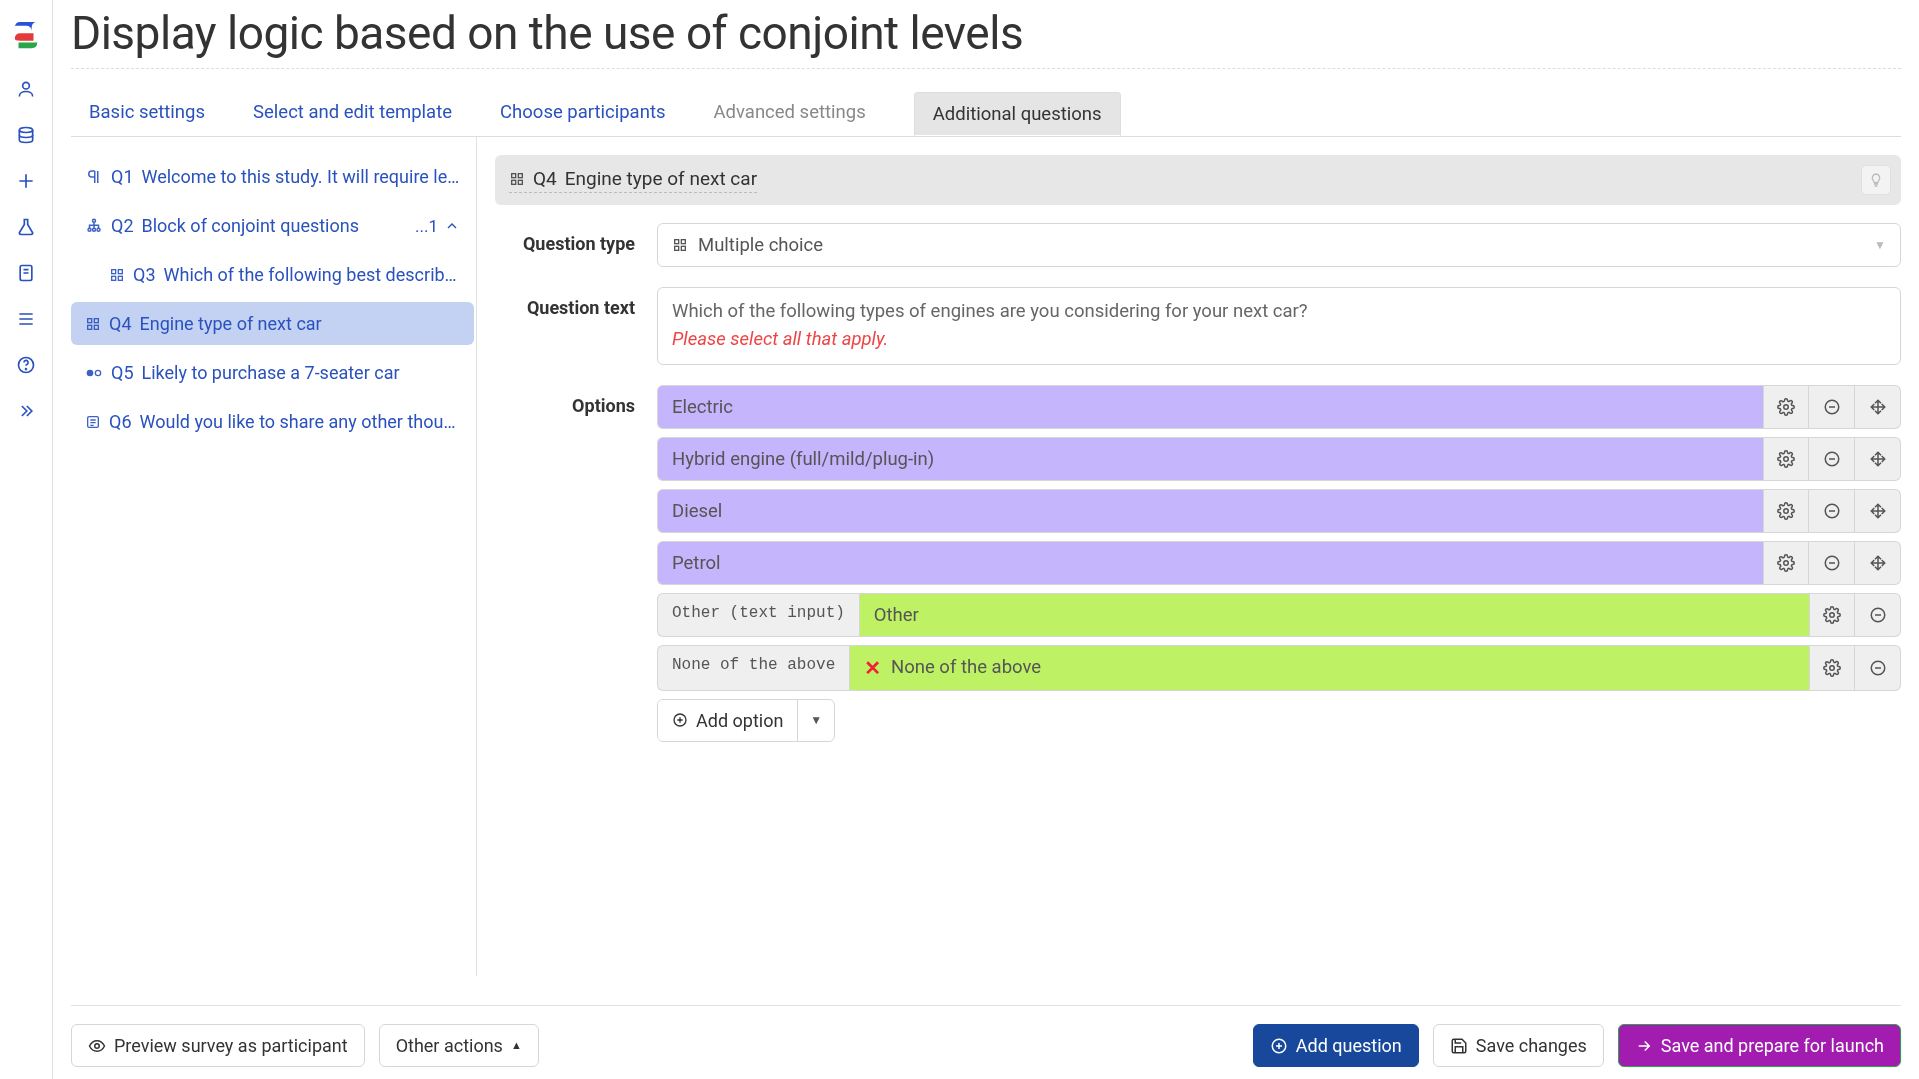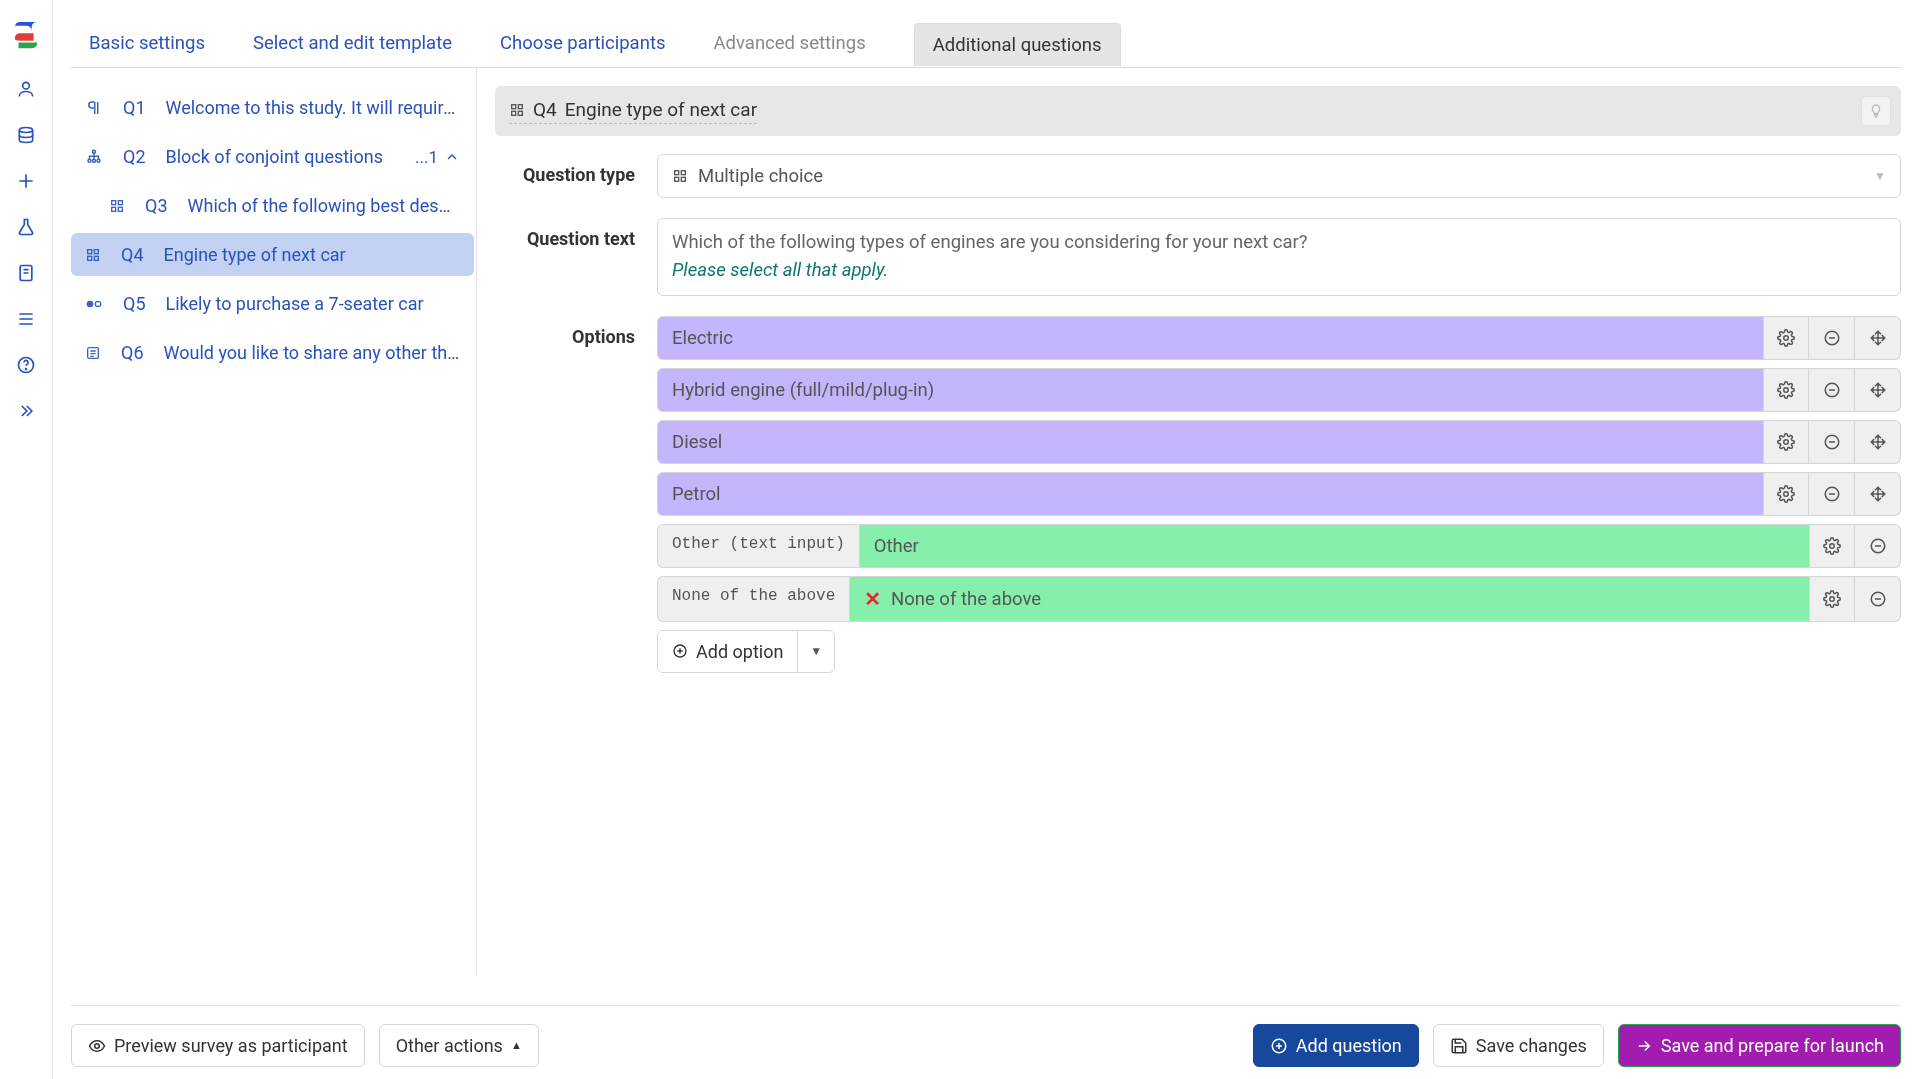--- a/index.html
+++ b/index.html
@@ -16,21 +16,21 @@
 
   .tabs { display: flex; gap: 48px; padding: 0; margin-top: 22px; border-bottom: 1px solid transparent; position: relative; }
   .tab { font-size: 18.5px; color: #2a52be; padding: 10px 0; cursor: pointer; }
   .tab.disabled { color: #888; cursor: default; }
   .tab.active-tab { color: #333; border: 1px solid #ddd; border-bottom: 1px solid #fff; border-radius: 4px 4px 0 0; padding: 10px 18px; position: relative; top: 1px; background: #e5e5e5; }
   .tabs-wrap { border-bottom: 1px solid #ddd; padding-left: 18px; }
 
   .workbench { flex: 1; display: flex; overflow: hidden; margin-top: 0; }
 
   .q-list { width: 406px; padding: 18px 0 0 0; overflow-y: auto; border-right: 1px solid #e2e2e2; }
-  .q-item { display: flex; align-items: center; gap: 20px; padding: 11px 14px; font-size: 18px; color: #2a52be; cursor: pointer; border-radius: 6px; margin: 0 2px 6px 0; white-space: nowrap; overflow: hidden; text-overflow: ellipsis; }
+  .q-item { display: flex; align-items: center; gap: 8px; padding: 11px 14px; font-size: 18px; color: #2a52be; cursor: pointer; border-radius: 6px; margin: 0 2px 6px 0; white-space: nowrap; overflow: hidden; text-overflow: ellipsis; }
   .q-item .qicon { flex: 0 0 auto; display: inline-flex; color: #2a52be; opacity: .9; }
   .q-item .qnum { flex: 0 0 auto; }
   .q-item .qlabel { overflow: hidden; text-overflow: ellipsis; }
   .q-item.child { padding-left: 38px; }
   .q-item.selected { background: #c3d1f2; border-radius: 6px; }
   .q-item .tail { margin-left: auto; display: inline-flex; align-items: center; gap: 6px; color: #2a52be; font-size: 17px; }
 
   .detail { flex: 1; overflow-y: auto; padding: 18px 0 18px 18px; position: relative; }
 
   .q-header { background: #e7e7e7; border-radius: 6px; padding: 12px 54px 12px 14px; display: flex; align-items: center; gap: 10px; position: relative; margin-bottom: 18px; }
@@ -38,26 +38,26 @@
   .q-header .bulb { position: absolute; right: 10px; top: 50%; transform: translateY(-50%); width: 30px; height: 30px; border-radius: 4px; background: #f3f3f3; border: 1px solid #e0e0e0; display: flex; align-items: center; justify-content: center; color: #bbb; }
 
   .form-row { display: flex; align-items: flex-start; gap: 22px; margin-bottom: 20px; }
   .form-label { width: 140px; text-align: right; font-weight: 700; font-size: 18px; color: #333; padding-top: 10px; }
   .form-field { flex: 1; }
 
   .select { border: 1px solid #d6d6d6; border-radius: 6px; padding: 10px 14px; display: flex; align-items: center; gap: 10px; font-size: 18.5px; color: #555; position: relative; background: #fff; }
   .select .caret { margin-left: auto; color: #bbb; font-size: 12px; }
 
   .textbox { border: 1px solid #d6d6d6; border-radius: 6px; padding: 10px 14px; font-size: 18.5px; color: #666; line-height: 1.5; background: #fff; }
-  .textbox em { font-style: italic; color: #0f766e; }
+  .textbox em { font-style: italic; color: #ef4444; }
 
   .opt-row { display: flex; gap: 0; margin-bottom: 8px; }
   .opt-input { flex: 1; border: 1px solid #d6d6d6; border-right: none; border-radius: 6px 0 0 6px; padding: 10px 14px; font-size: 18.5px; color: #555; background: #c4b5fd; }
   .opt-prefix { border: 1px solid #d6d6d6; border-right: none; background: #efefef; border-radius: 6px 0 0 6px; padding: 10px 14px; font-size: 16px; color: #555; font-family: Liberation Mono, monospace; }
-  .opt-inner { flex: 1; border: 1px solid #d6d6d6; border-right: none; padding: 10px 14px; font-size: 18.5px; color: #555; background: #86efac; display: flex; align-items: center; gap: 8px; }
+  .opt-inner { flex: 1; border: 1px solid #d6d6d6; border-right: none; padding: 10px 14px; font-size: 18.5px; color: #555; background: #bef264; display: flex; align-items: flex-start; gap: 8px; }
   .opt-btn { width: 46px; border: 1px solid #d6d6d6; border-left: 1px solid #d6d6d6; background: #efefef; display: flex; align-items: center; justify-content: center; color: #555; cursor: pointer; }
   .opt-btn + .opt-btn { border-left: none; }
   .opt-btn.last { border-radius: 0 6px 6px 0; }
   .x-mark { color: #e23; font-weight: 700; font-size: 20px; margin-right: 2px; }
 
   .add-opt { display: inline-flex; border: 1px solid #d6d6d6; border-radius: 6px; overflow: hidden; }
   .add-opt-btn { padding: 10px 14px; display: inline-flex; align-items: center; gap: 8px; font-size: 18px; color: #333; background: #fff; cursor: pointer; }
   .add-opt-caret { border-left: 1px solid #d6d6d6; padding: 10px 12px; display: inline-flex; align-items: center; cursor: pointer; color: #555; font-size: 12px; }
 
   .footer { border-top: 1px solid #e2e2e2; padding: 18px 0 12px 0; display: flex; align-items: center; gap: 14px; margin-top: 29px; }
@@ -122,20 +122,21 @@
         </svg>
     </div>
     <div class="rail-item">
       <svg width="20" height="20" viewBox="0 0 24 24" fill="none" stroke="currentColor" stroke-width="2">
           <path d="M7 6l6 6-6 6M13 6l6 6-6 6"></path>
         </svg>
     </div>
   </div>
 
   <div class="main">
+    <h1 class="page-title">Display logic based on the use of conjoint levels</h1>
 
     <div class="tabs-wrap">
       <div class="tabs">
         <div class="tab">Basic settings</div>
         <div class="tab">Select and edit template</div>
         <div class="tab">Choose participants</div>
         <div class="tab disabled">Advanced settings</div>
         <div class="tab active-tab">Additional questions</div>
       </div>
     </div>

